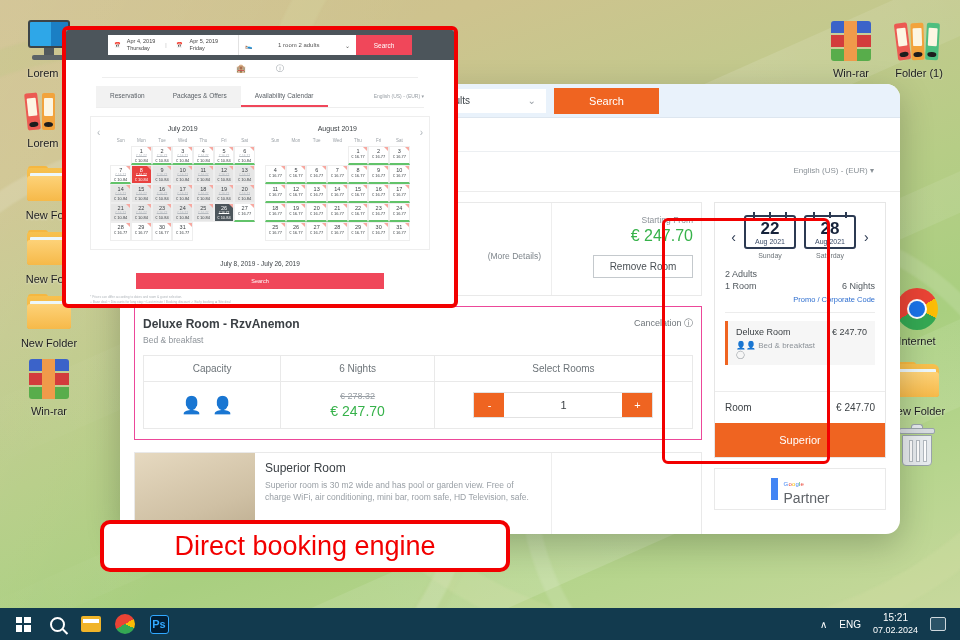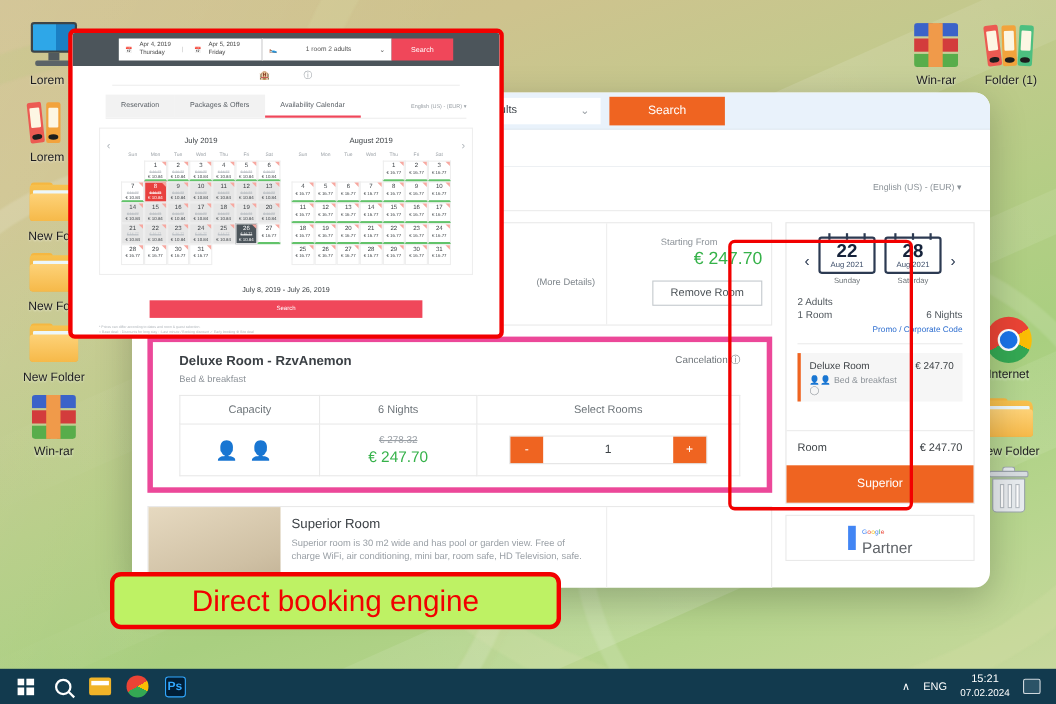--- a/index.html
+++ b/index.html
@@ -128,27 +128,27 @@
   .room-thumb { width: 120px; height: 92px; position:relative; overflow:hidden; flex:none;
      background: linear-gradient(160deg,#6a5b3a,#2b3226 55%, #1d2419); }
   .room-thumb .zoom { position:absolute; right:4px; bottom:4px; width:14px; height:14px;
      background:#21457a; border-radius:2px; color:#fff; font-size:9px; display:flex; align-items:center; justify-content:center;}
   .room-body { flex:1; padding: 8px 10px; position: relative;}
   .room-name { font-size: 12px; color:#3b4045; margin-bottom: 4px;}
   .room-desc { font-size: 8.5px; color:#9aa0a6; line-height: 12px;}
   .room-more { font-size: 8.5px; color:#7e858b; text-align:right; margin-top:4px;}
   .room-amen { display:flex; gap:12px; color:#9aa0a6; font-size:11px; margin-top:8px;}
   .room-price { width: 150px; border-left:1px solid #eee; padding: 12px 8px; text-align:right; }
-  .room-price .lbl { font-size: 8.5px; color:#8d9399;text-align:center;}
+  .room-price .lbl { font-size: 8.5px; color:#8d9399;}
   .room-price .amt { font-size: 16px; color:#36b24a; margin-top: 2px;}
   .room-price .rm {
      margin-top: 10px; border:1px solid #c4c9cd; font-size: 10px; color:#4b5156;
      padding: 5px 0; width: 100px; margin-left:auto; text-align:center; background:#fff; cursor:pointer;}
 
-  .rate-box { border:5px solid #ec4899; margin-top: 10px; padding: 10px 24px; background:#fff;}
+  .rate-box { border:1px solid #ec4899; margin-top: 10px; padding: 10px 8px; background:#fff;}
   .rate-title { font-size: 12px; color:#3b4045; font-weight:bold;}
   .rate-sub { font-size: 8.5px; color:#8d9399; margin-top:4px;}
   .rate-cxl { position:absolute; right: 0; top: 0; font-size: 9px; color:#70767b;}
   .rate-head { position: relative;}
   .rate-table { width:100%; border-collapse: collapse; margin-top: 10px; }
   .rate-table th { border:1px solid #e9e9e9; font-weight:normal; font-size: 10px; color:#6d7479; padding: 7px 0;}
   .rate-table td { border:1px solid #e9e9e9; padding: 9px 0; text-align:center; }
   .cap-people { font-size: 17px; color:#3d4246; letter-spacing: 10px;}
   .old-price { font-size: 9px; color:#9aa0a6; text-decoration: line-through;}
   .new-price { font-size: 14px; color:#36b24a; margin-top:2px;}
@@ -222,21 +222,21 @@
   .cp-searchbig { margin: 6px 70px 0; background:#f0475a; color:#fff; text-align:center; font-size:5.5px; padding: 5px 0;}
   .cp-foot { margin: 6px 24px 0; font-size: 3.2px; color:#b0b6bb; line-height:5px;}
 
   
   #panelHighlight {
     position:absolute; left: 662px; top: 218px; width: 168px; height: 246px;
     border: 3px solid #f20000; border-radius: 6px; pointer-events:none;
   }
   #captionBox {
     position:absolute; left: 100px; top: 520px; width: 410px; height: 52px;
-    background:#bef264; border: 4px solid #f20000; border-radius: 10px;
+    background:#ffffff; border: 4px solid #f20000; border-radius: 10px;
     display:flex; align-items:center; justify-content:center;
   }
   #captionBox span { color:#f20000; font-size: 27px; }
 
   
   #taskbar {
     position:absolute; left:0; bottom:0; width: 960px; height: 32px;
     background:#123a4e; display:flex; align-items:center; padding: 0 6px;
   }
   .tb-item { width: 34px; height: 47px; display:flex; align-items:center; justify-content:center; position:relative;}

